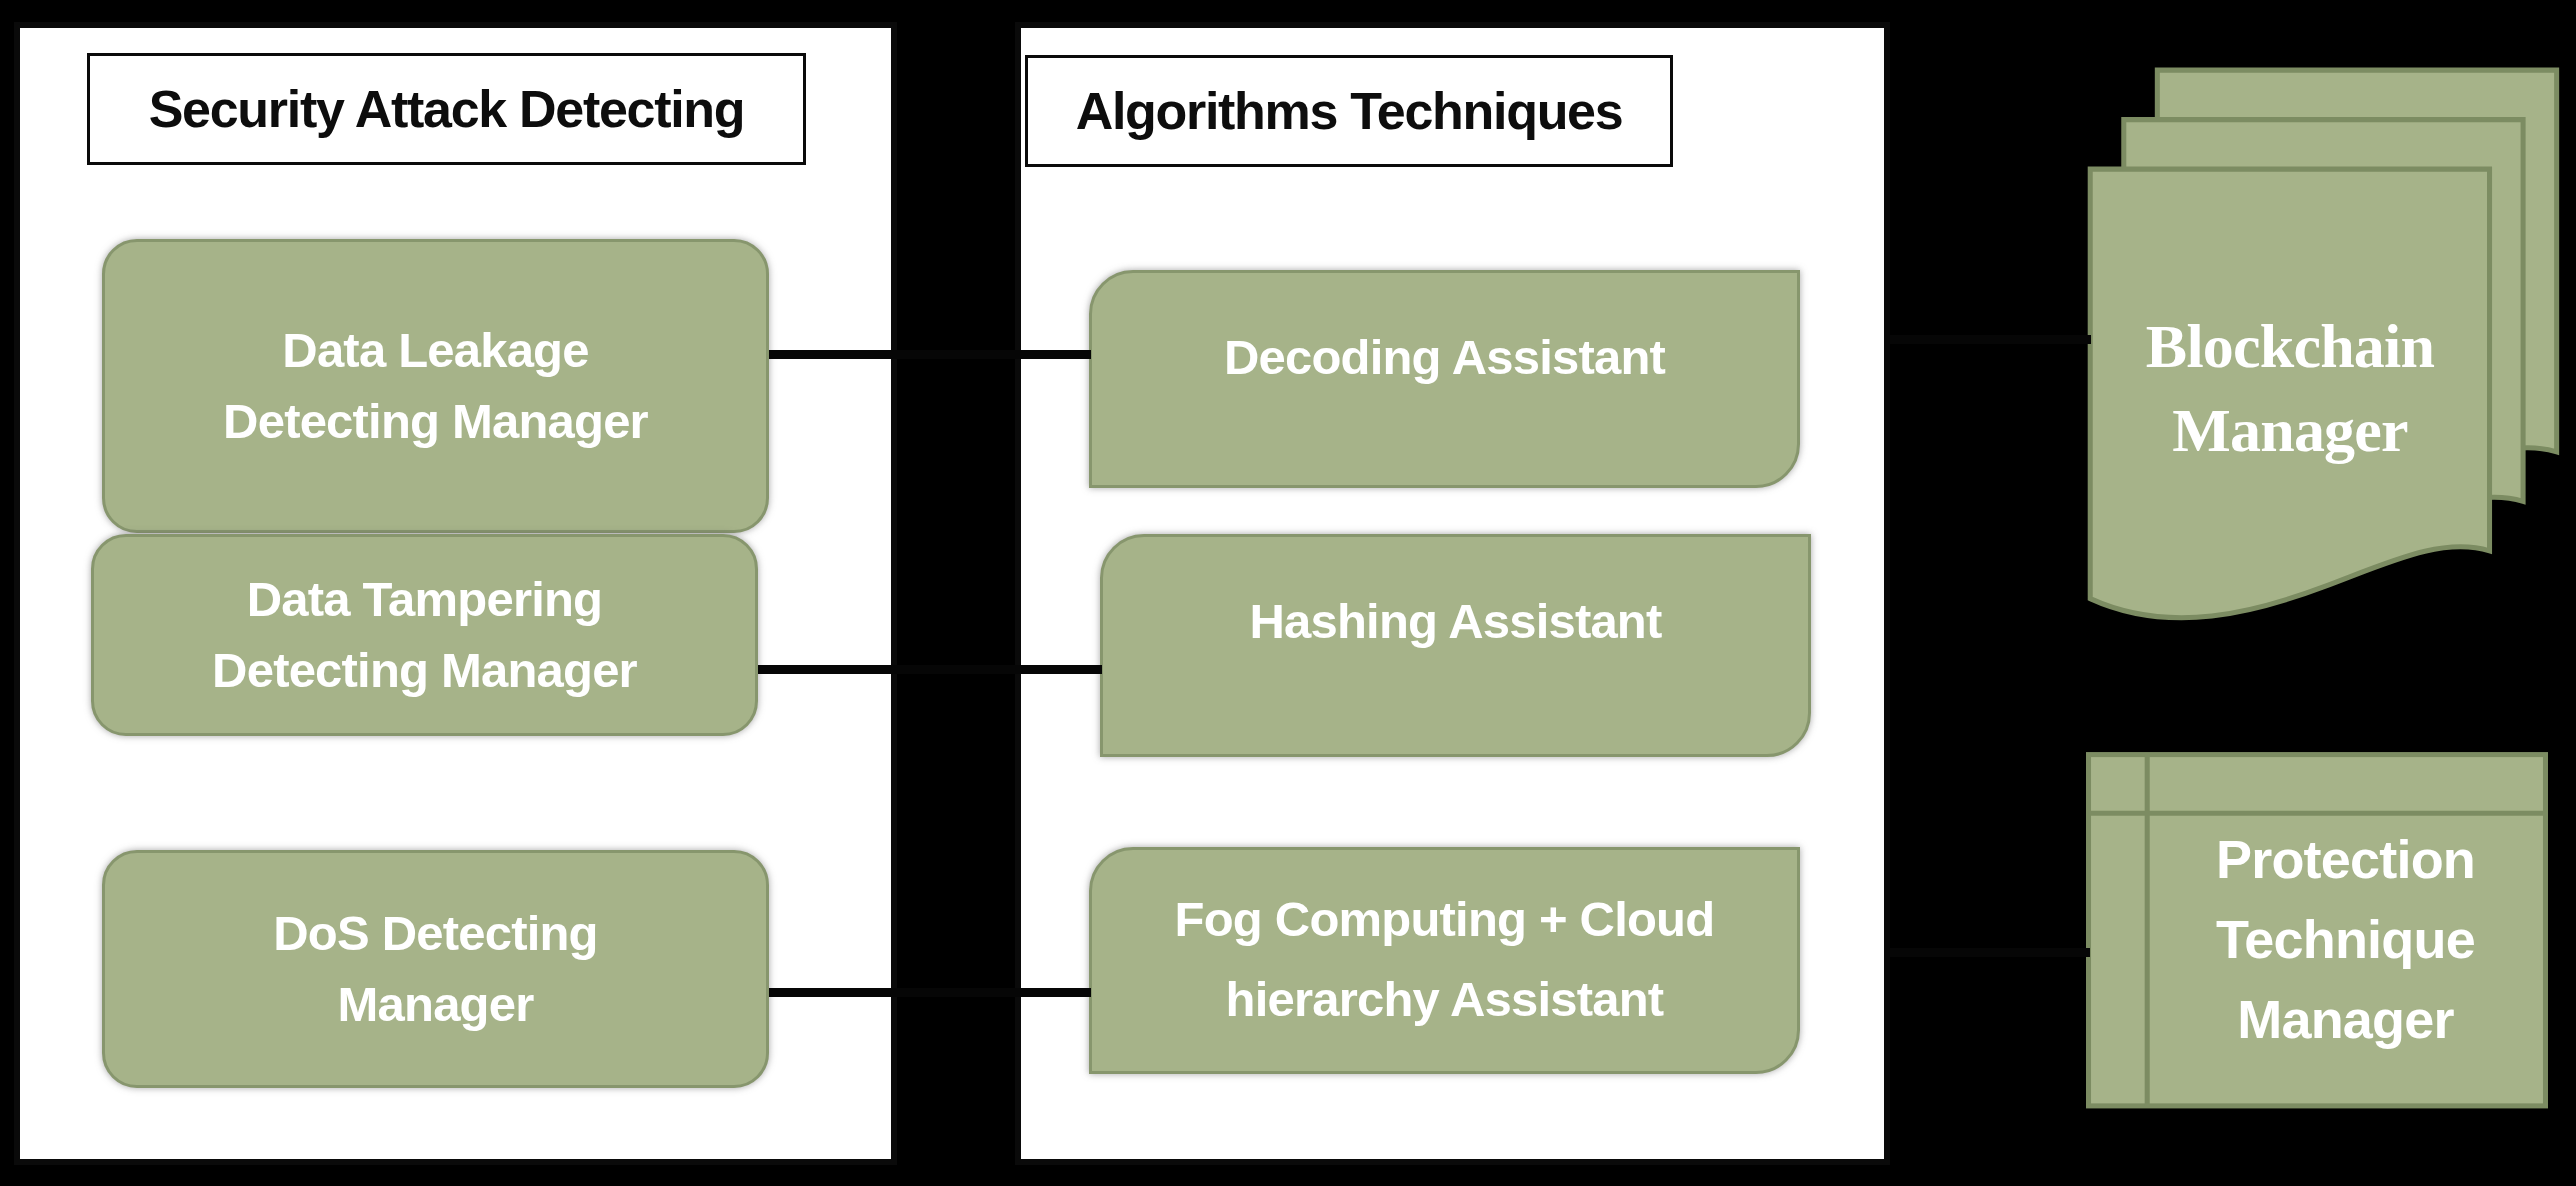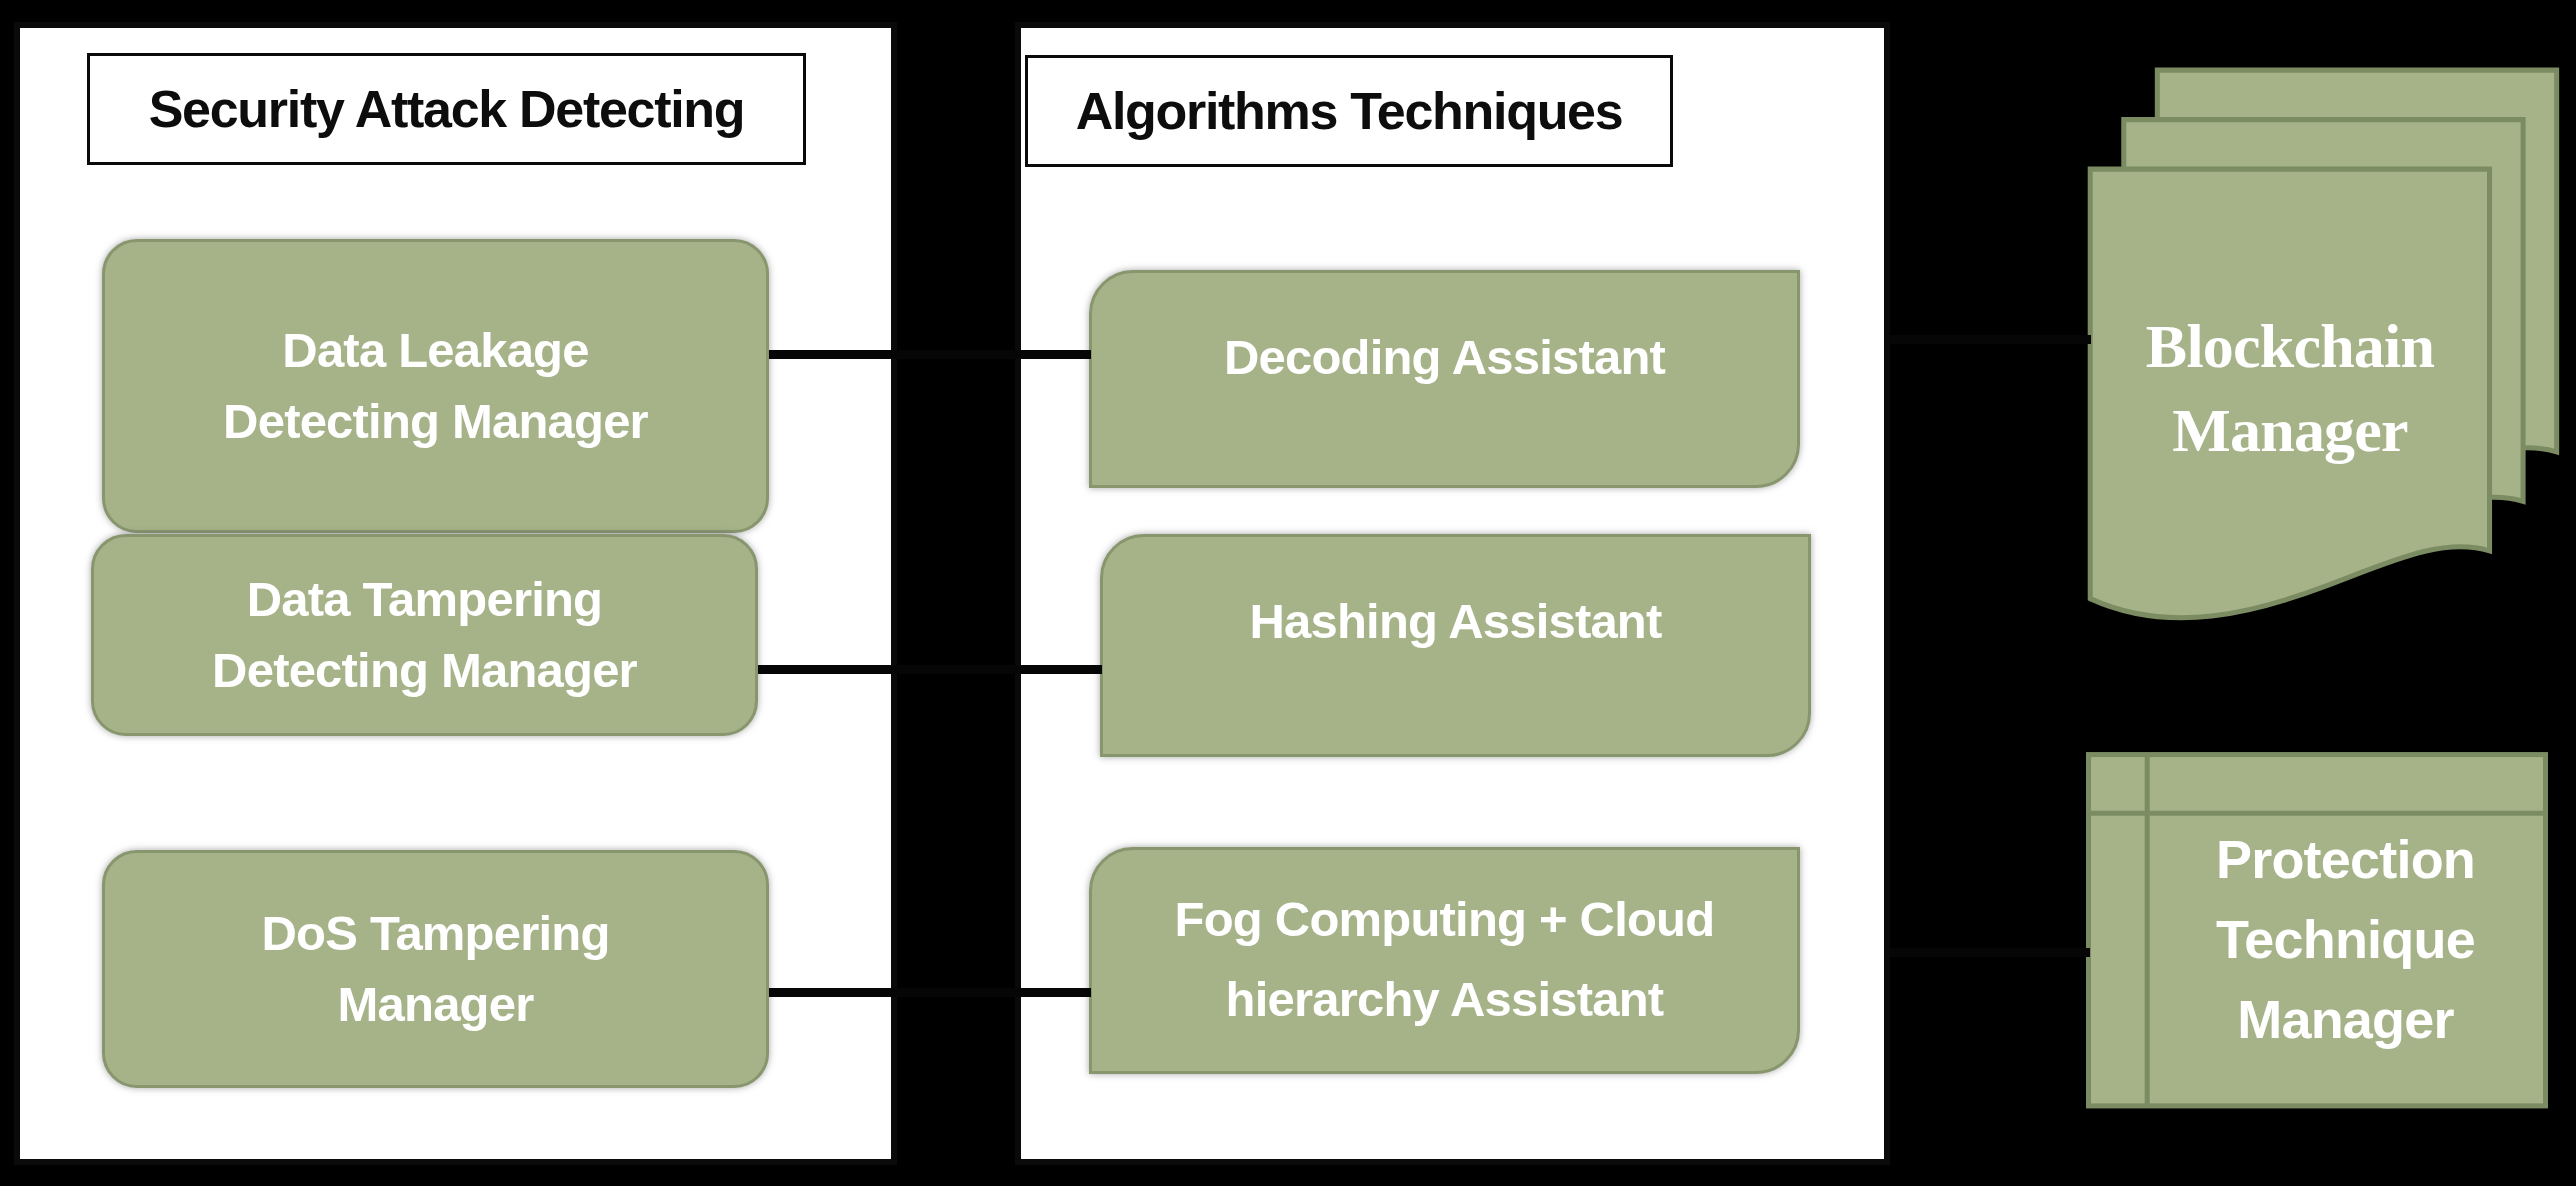--- a/index.html
+++ b/index.html
@@ -77,21 +77,21 @@
 
   <div class="gbox round" style="left:102px;top:239px;width:667px;height:294px;">
     <span class="line">Data Leakage</span>
     <span class="line">Detecting Manager</span>
   </div>
   <div class="gbox round" style="left:91px;top:534px;width:667px;height:202px;">
     <span class="line">Data Tampering</span>
     <span class="line">Detecting Manager</span>
   </div>
   <div class="gbox round" style="left:102px;top:850px;width:667px;height:238px;">
-    <span class="line">DoS Tampering</span>
+    <span class="line">DoS Detecting</span>
     <span class="line">Manager</span>
   </div>
 
   <div class="gbox diag pad-single" style="left:1089px;top:235px;width:711px;height:218px;margin-top:35px;">
     <span class="line">Decoding Assistant</span>
     <span class="line"></span>
   </div>
   <div class="gbox diag pad-double" style="left:1089px;top:847px;width:711px;height:227px;">
     <span class="line">Fog Computing + Cloud</span>
     <span class="line">hierarchy Assistant</span>

